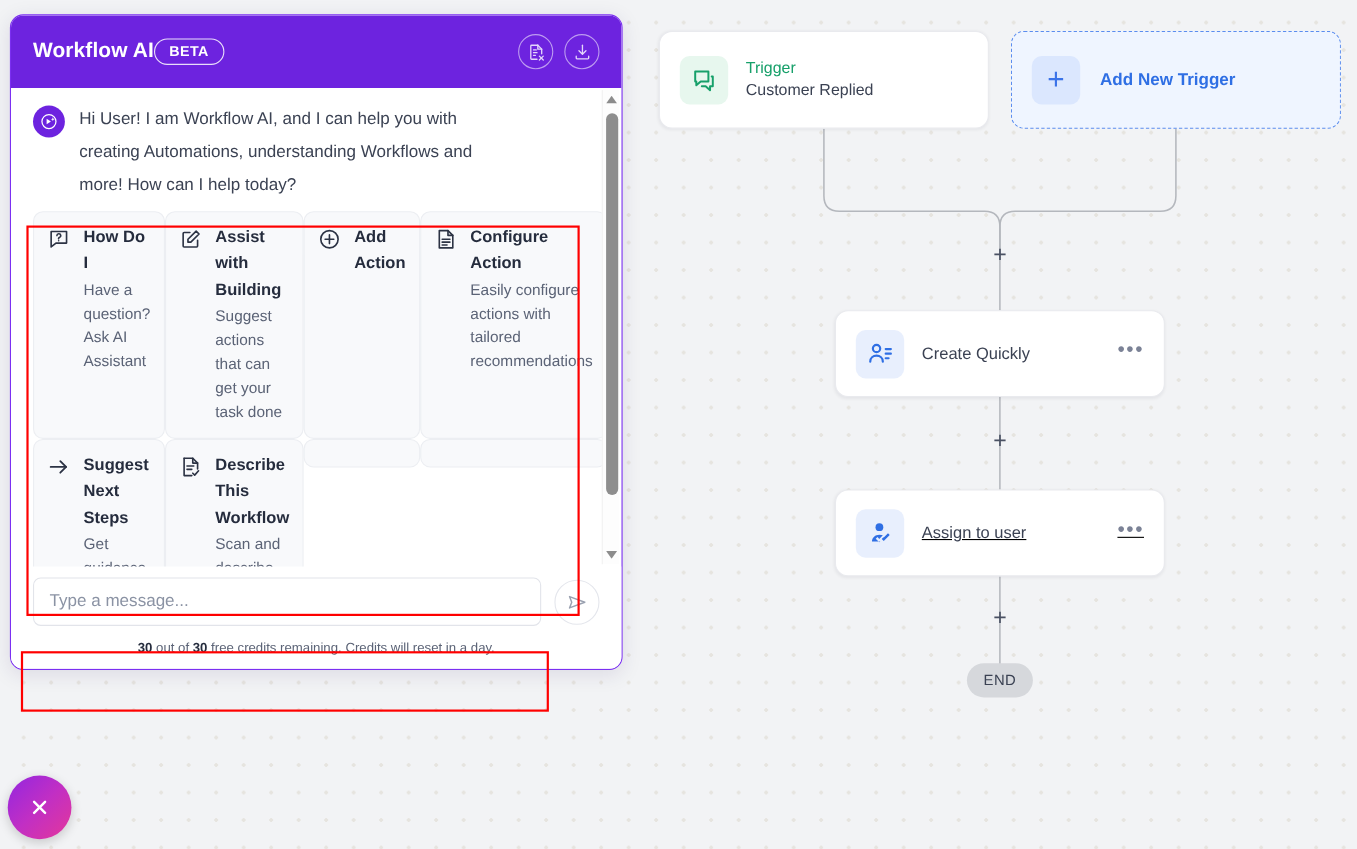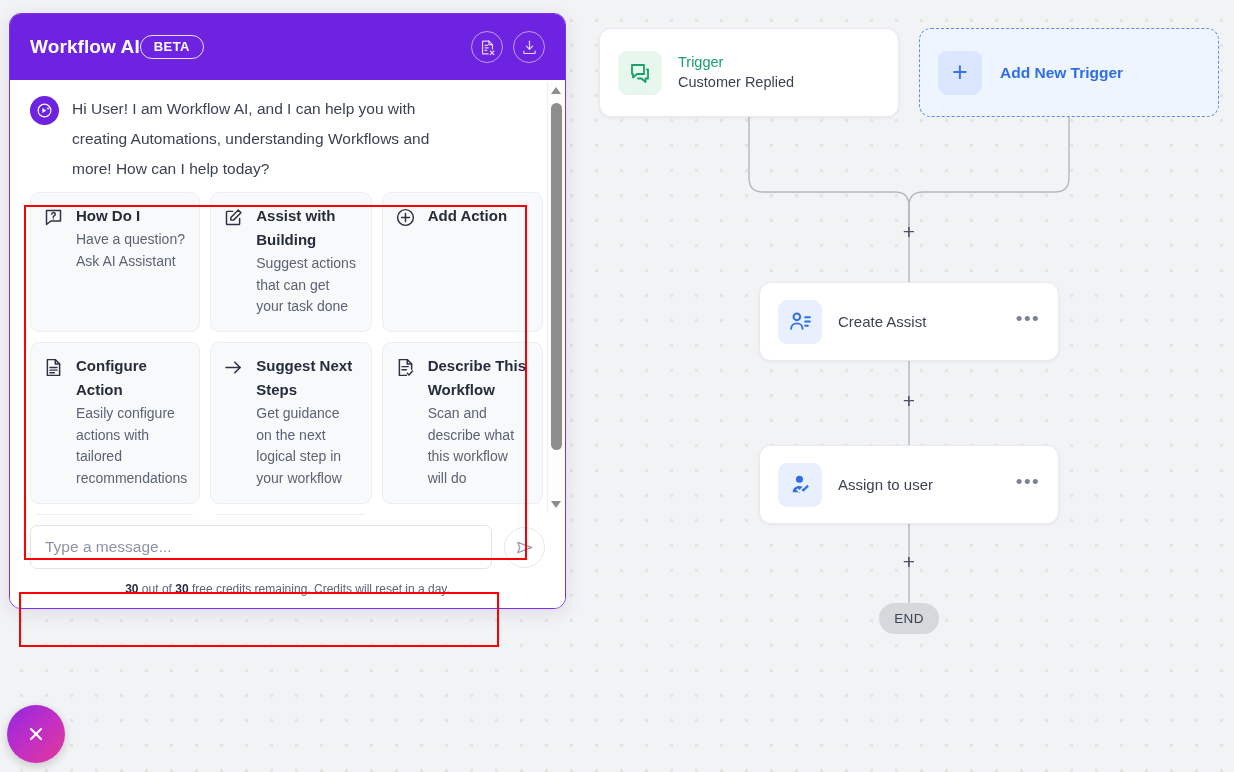--- a/index.html
+++ b/index.html
@@ -49,21 +49,21 @@
   .plusbox {
     width: 44px; height: 44px; border-radius: 9px; background: #dbe7fe;
     display: flex; align-items: center; justify-content: center;
     color: #3b73e8; font-size: 27px; font-weight: 300; line-height: 1;
     flex: 0 0 auto;
   }
   .addtrig-label { margin-left: 18px; color: #2f6fe4; font-size: 15.5px; font-weight: bold; }
 
   .node-action { left: 759px; width: 300px; height: 79px; padding: 0 18px; }
   .node-action.a1 { top: 282px; }
-  .node-action.a2 { top: 445px; }
+  .node-action.a2 { top: 445px; text-decoration: underline; }
   .act-label { margin-left: 16px; color: #3b4253; font-size: 15px; flex: 1 1 auto; }
   .dots { color: #7b8296; font-size: 19px; letter-spacing: 1.4px; line-height: 0.6; padding-bottom: 6px;}
 
   .plus-handle {
     position: absolute; width: 20px; height: 20px;
     color: #4a5163; font-size: 21px; line-height: 19px; text-align: center;
     font-weight: 300;
   }
   .ph1 { left: 899px; top: 222px; }
   .ph2 { left: 899px; top: 391px; }
@@ -115,21 +115,21 @@
     width: 29px; height: 29px; border-radius: 50%; background: #6d23df;
     flex: 0 0 auto; margin-top: 2px;
     display: flex; align-items: center; justify-content: center;
   }
   .msg-text {
     margin-left: 13px; color: #3b4253; font-size: 15.5px; line-height: 30px;
     max-width: 400px;
   }
 
   .card-grid {
-    display: grid; grid-template-columns: 1fr 1fr 1fr; gap: 10px;
+    display: grid; grid-template-columns: 1fr 1fr 1fr 1fr; gap: 0;
     margin-top: 7px;
   }
   .sugg-card {
     background: #f8f9fb; border: 1px solid #eceef2; border-radius: 9px;
     padding: 11px 12px 13px 12px;
     display: flex; align-items: flex-start;
     cursor: pointer;
   }
   .sugg-icon { flex: 0 0 auto; width: 22px; margin-top: 3px; color: #2c3344; }
   .sugg-body { margin-left: 11px; }
@@ -224,21 +224,21 @@
   <div class="node node-action a1">
     <div class="node-icon-box ic-blue">
       <svg width="25" height="25" viewBox="0 0 24 24" fill="none" stroke="#2f6fe4" stroke-width="1.9" stroke-linecap="round" stroke-linejoin="round">
         <circle cx="8.5" cy="7.5" r="3.2"></circle>
         <path d="M3 19c0-3.1 2.5-5.2 5.5-5.2s5.5 2.1 5.5 5.2"></path>
         <line x1="16.5" y1="8" x2="21" y2="8"></line>
         <line x1="16.5" y1="12" x2="21" y2="12"></line>
         <line x1="16.5" y1="16" x2="19" y2="16"></line>
       </svg>
     </div>
-    <div class="act-label">Create Assist</div>
+    <div class="act-label">Create Quickly</div>
     <div class="dots">•••</div>
   </div>
 
   <div class="node node-action a2">
     <div class="node-icon-box ic-blue">
       <svg width="25" height="25" viewBox="0 0 24 24" fill="#2f6fe4">
         <circle cx="11" cy="7" r="3.4"></circle>
         <path d="M4.5 19.5c0-3.6 2.9-6 6.5-6 1.1 0 2.1.2 3 .6l-3.1 3.1-1.6-1.6-1.5 1.5 3.1 3.1 1-1v.3z"></path>
         <path d="M13 17.2l1.8 1.8L20 13.8l-1.5-1.5-3.7 3.7-.3-.3z"></path>
       </svg>

